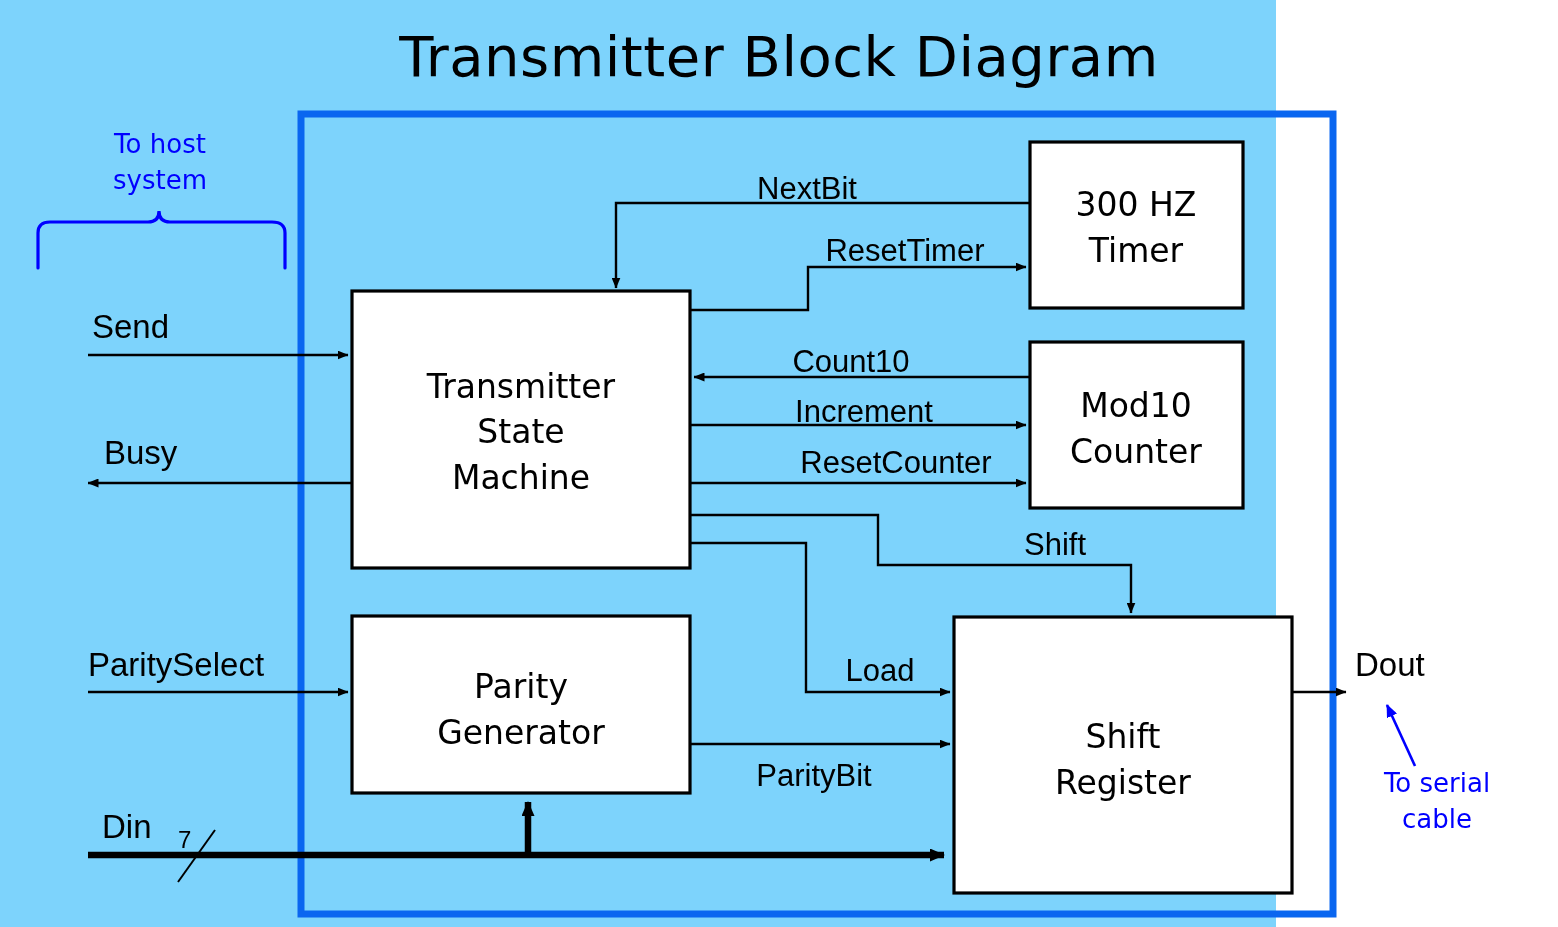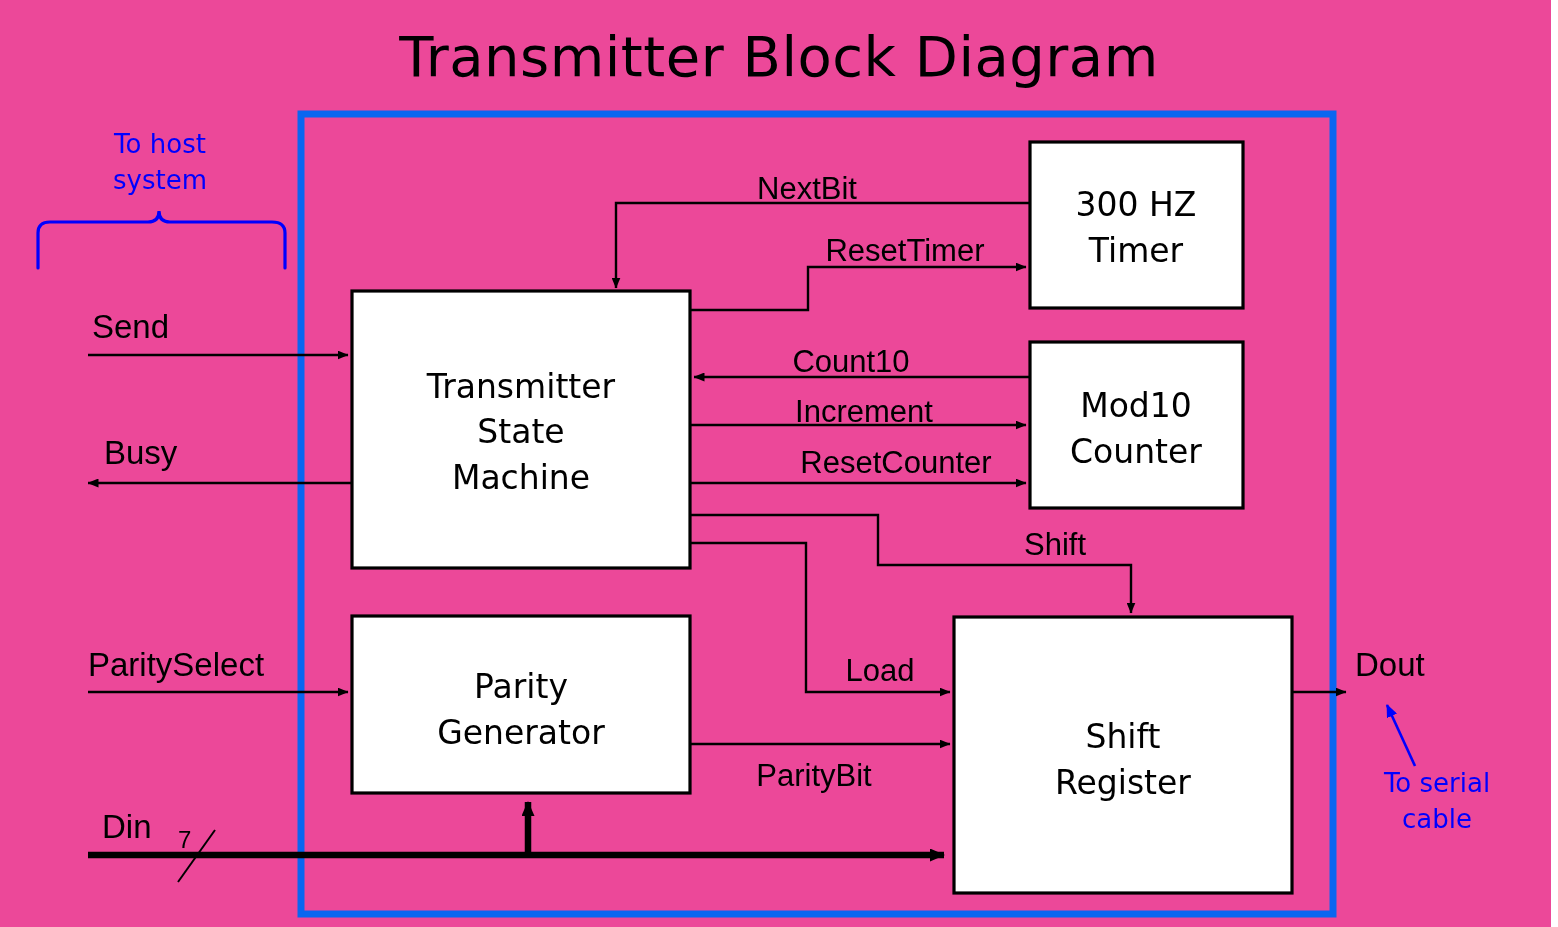--- a/index.html
+++ b/index.html
@@ -8,23 +8,23 @@
     background: #ffffff;
   }
   body {
     width: 1558px;
     height: 927px;
     overflow: hidden;
     font-family: "DejaVu Sans", sans-serif;
   }
   #stage {
     position: relative;
-    width: 1551px;
+    width: 1276px;
     height: 927px;
-    background: #ec4899;
+    background: #7dd3fc;
   }
   svg#diagram {
     position: absolute;
     left: 0;
     top: 0;
     width: 1558px;
     height: 927px;
     display: block;
   }
   .wire {

